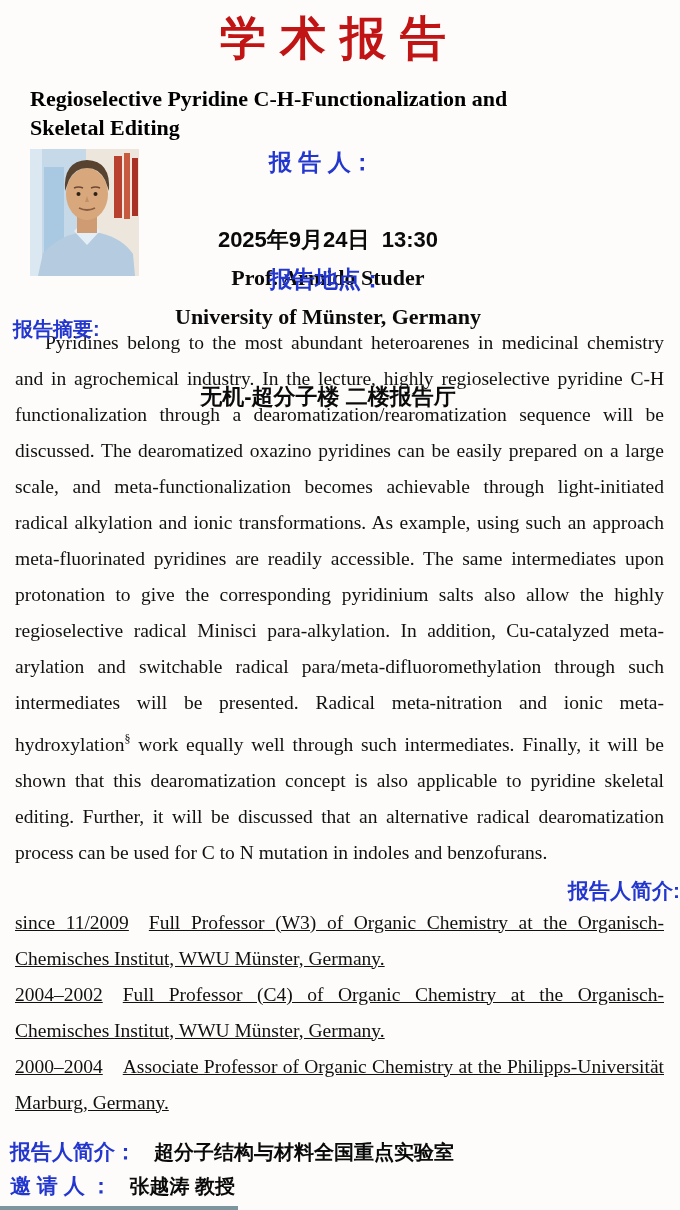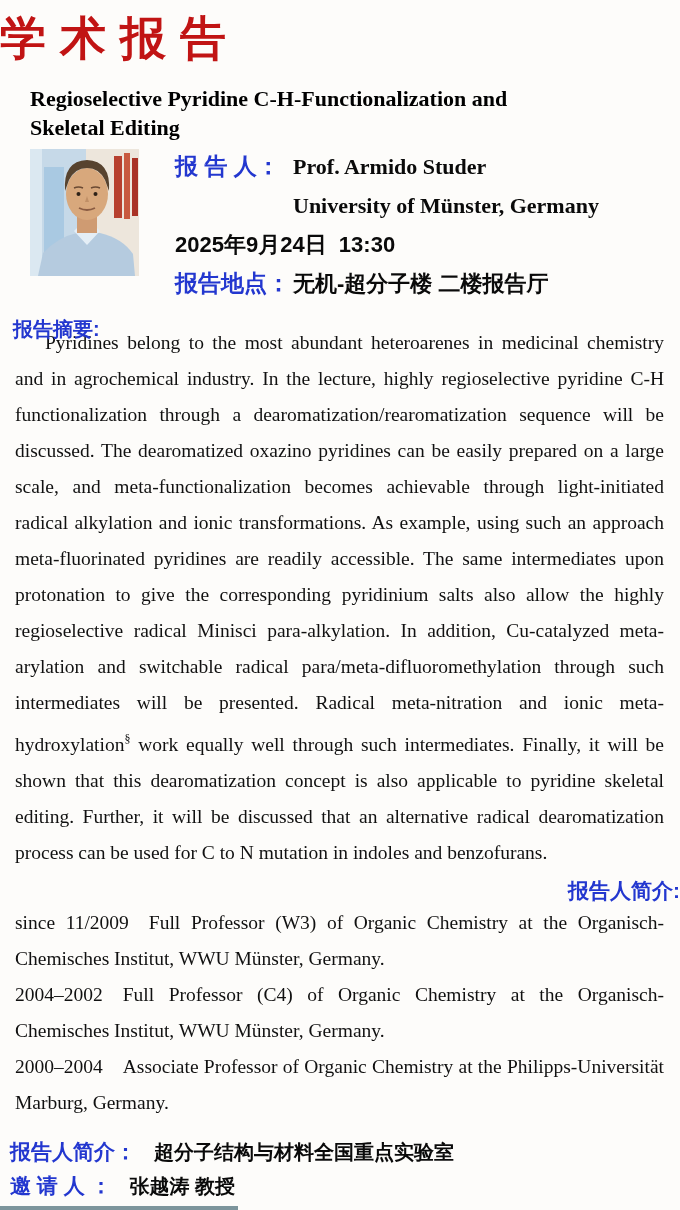--- a/index.html
+++ b/index.html
@@ -2,55 +2,55 @@
 <html><head>
 <meta charset="utf-8">
 <style>
   html,body { margin:0; padding:0; background:#e8e8e8; }
   .page {
     position:relative; width:680px; height:1210px; margin:0 auto;
     background:#fdfcfa; overflow:hidden;
     font-family:"Liberation Sans", sans-serif; color:#141414;
   }
   .main-title {
-    padding-top:8px; text-align:left;
+    padding-top:8px; text-align:center;
     font-size:46px; font-weight:bold; letter-spacing:14px;
     color:#c11414; font-family:"Liberation Sans", sans-serif;
   }
   .en-title {
     margin:14px 30px 0 30px; text-align:left;
     font-family:"Liberation Serif", serif; font-weight:bold;
     font-size:22px; line-height:29px; color:#000;
   }
   .info-section { position:relative; height:166px; margin-top:5px; }
   .photo {
     position:absolute; left:30px; top:2px; width:109px; height:127px;
     overflow:hidden; background:#cfe0ec;
   }
   .photo svg { display:block; width:100%; height:100%; }
   .info-table { position:absolute; left:175px; top:0; }
-  .info-line { display:flex; align-items:center; height:39px; white-space:nowrap; }
+  .info-line { display:flex; align-items:center; height:39px; white-space:nowrap;flex-direction:column; }
   .info-label {
     width:118px; flex:0 0 118px; color:#2337cf; font-weight:bold; font-size:23px;
   }
   .value-serif { font-family:"Liberation Serif", serif; font-weight:bold; font-size:22px; color:#0a0a0a; }
   .value-cjk { font-weight:bold; font-size:22px; color:#0a0a0a; }
   .abstract-label {
     position:absolute; left:13px; top:137px;
     font-size:20px; font-weight:bold; color:#2337cf;margin-top:32px;
   }
   .abstract {
     margin:12px 16px 0 15px; text-align:justify; text-indent:30px;
     font-family:"Liberation Serif", serif; font-size:19.5px; line-height:36px; color:#111;
   }
   .abstract sup { font-size:12px; }
   .bio-label { margin:6px 0 0 10px; font-size:21px; font-weight:bold; color:#2337cf;text-align:right; }
   .bio-entry {
     margin:0 16px 0 15px; text-align:justify;
-    font-family:"Liberation Serif", serif; font-size:19.5px; line-height:36px; color:#111;
+    font-family:"Liberation Serif", serif; font-size:19.5px; line-height:36px; color:#111;text-decoration:underline;
   }
   .bio-period { margin-right:20px; }
   .footer { position:absolute; left:0; bottom:4px; width:680px; }
   .footer-line { display:flex; align-items:baseline; margin:0 0 6px 10px; }
   .footer-label { color:#2337cf; font-weight:bold; font-size:21px; white-space:nowrap; }
   .footer-value { font-weight:bold; font-size:20px; margin-left:18px; color:#0a0a0a; }
   .bottom-edge {
     position:absolute; left:0; bottom:0; width:238px; height:4px;
     background:#466973; opacity:.7;
   }

